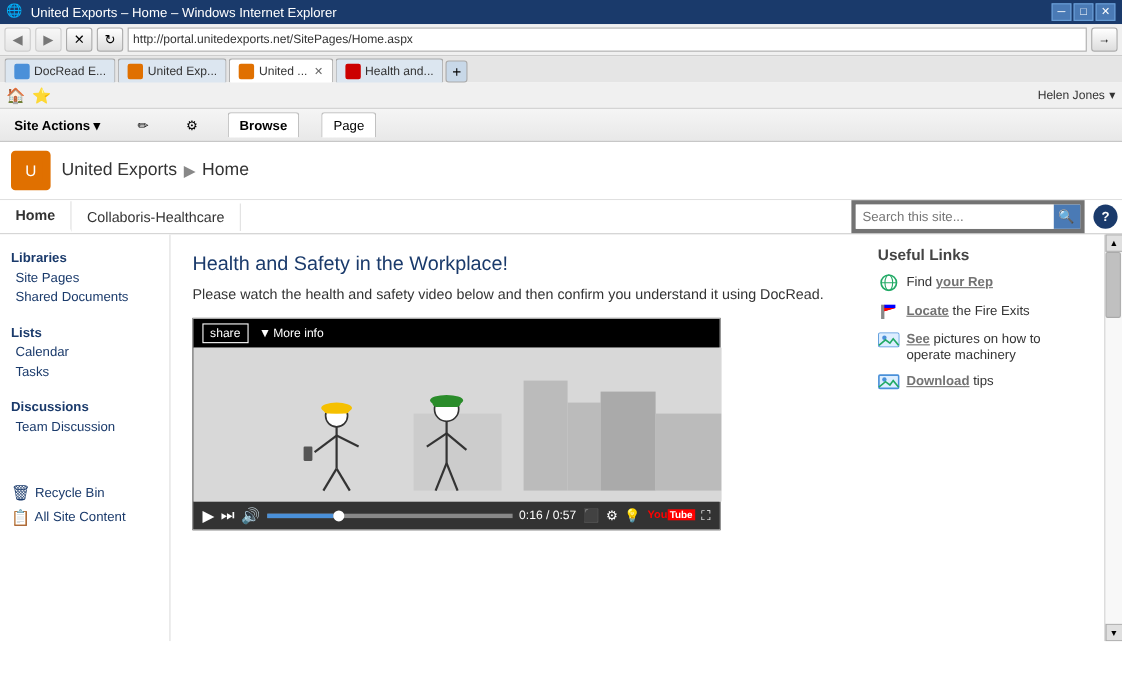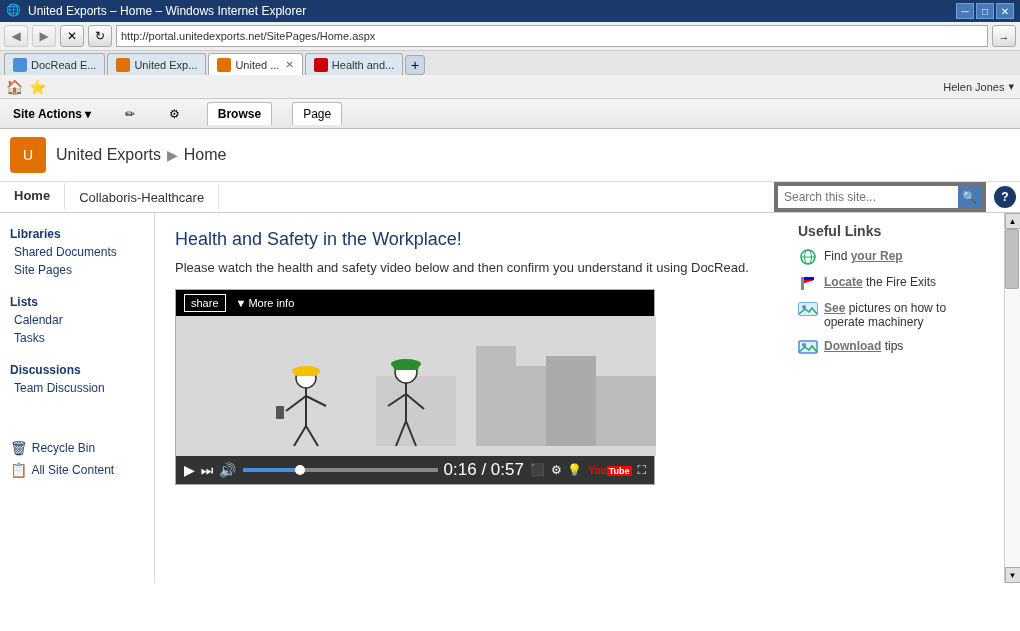--- a/index.html
+++ b/index.html
@@ -211,21 +211,21 @@
       display: flex; align-items: center; justify-content: center;
       overflow: hidden; position: relative;
     }
     .video-controls {
       background: #333; display: flex; align-items: center; gap: 6px; padding: 4px 8px;
     }
     .vc-btn { color: #fff; font-size: 14px; cursor: pointer; background: none; border: none; }
     .vc-progress { flex: 1; height: 4px; background: #888; position: relative; cursor: pointer; }
     .vc-progress-fill { height: 100%; background: #4a90d9; width: 27%; }
     .vc-progress-thumb { width: 10px; height: 10px; background: #fff; border-radius: 50%; position: absolute; top: -3px; left: 27%; }
-    .vc-time { color: #fff; font-size: 17px; white-space: nowrap; }
+    .vc-time { color: #fff; font-size: 11px; white-space: nowrap; }
     .vc-icons { display: flex; align-items: center; gap: 6px; }
     .vc-icon { color: #fff; font-size: 12px; cursor: pointer; }
 
     
     .useful-links {
       width: 220px; flex-shrink: 0; padding: 10px 14px;
     }
     .useful-links-title { font-size: 14px; font-weight: bold; color: #444; margin-bottom: 10px; }
     .useful-link-item {
       display: flex; align-items: flex-start; gap: 6px;
@@ -334,22 +334,22 @@
     <input type="text" class="" style="width: 180px; height: 22px; border: none; padding: 0px 6px; font-size: 12px; outline: none; color: rgb(153, 153, 153);" placeholder="Search this site...">
     <div class="sp-search-btn">🔍</div>
   </div>
   <div class="sp-help-btn">?</div>
 </div>
 
 <div style="display:flex;height:370px;overflow:hidden;">
 
   <div class="sp-sidebar">
     <div class="sidebar-section-title">Libraries</div>
+    <a class="sidebar-item">Site Pages</a>
     <a class="sidebar-item">Shared Documents</a>
-    <a class="sidebar-item">Site Pages</a>
     <div class="sidebar-sep"></div>
     <div class="sidebar-section-title">Lists</div>
     <a class="sidebar-item">Calendar</a>
     <a class="sidebar-item">Tasks</a>
     <div class="sidebar-sep"></div>
     <div class="sidebar-section-title">Discussions</div>
     <a class="sidebar-item">Team Discussion</a>
     <div class="sidebar-sep" style="height:40px;"></div>
     <div class="sidebar-icon-item">
       <span style="font-size:14px;">🗑</span>

